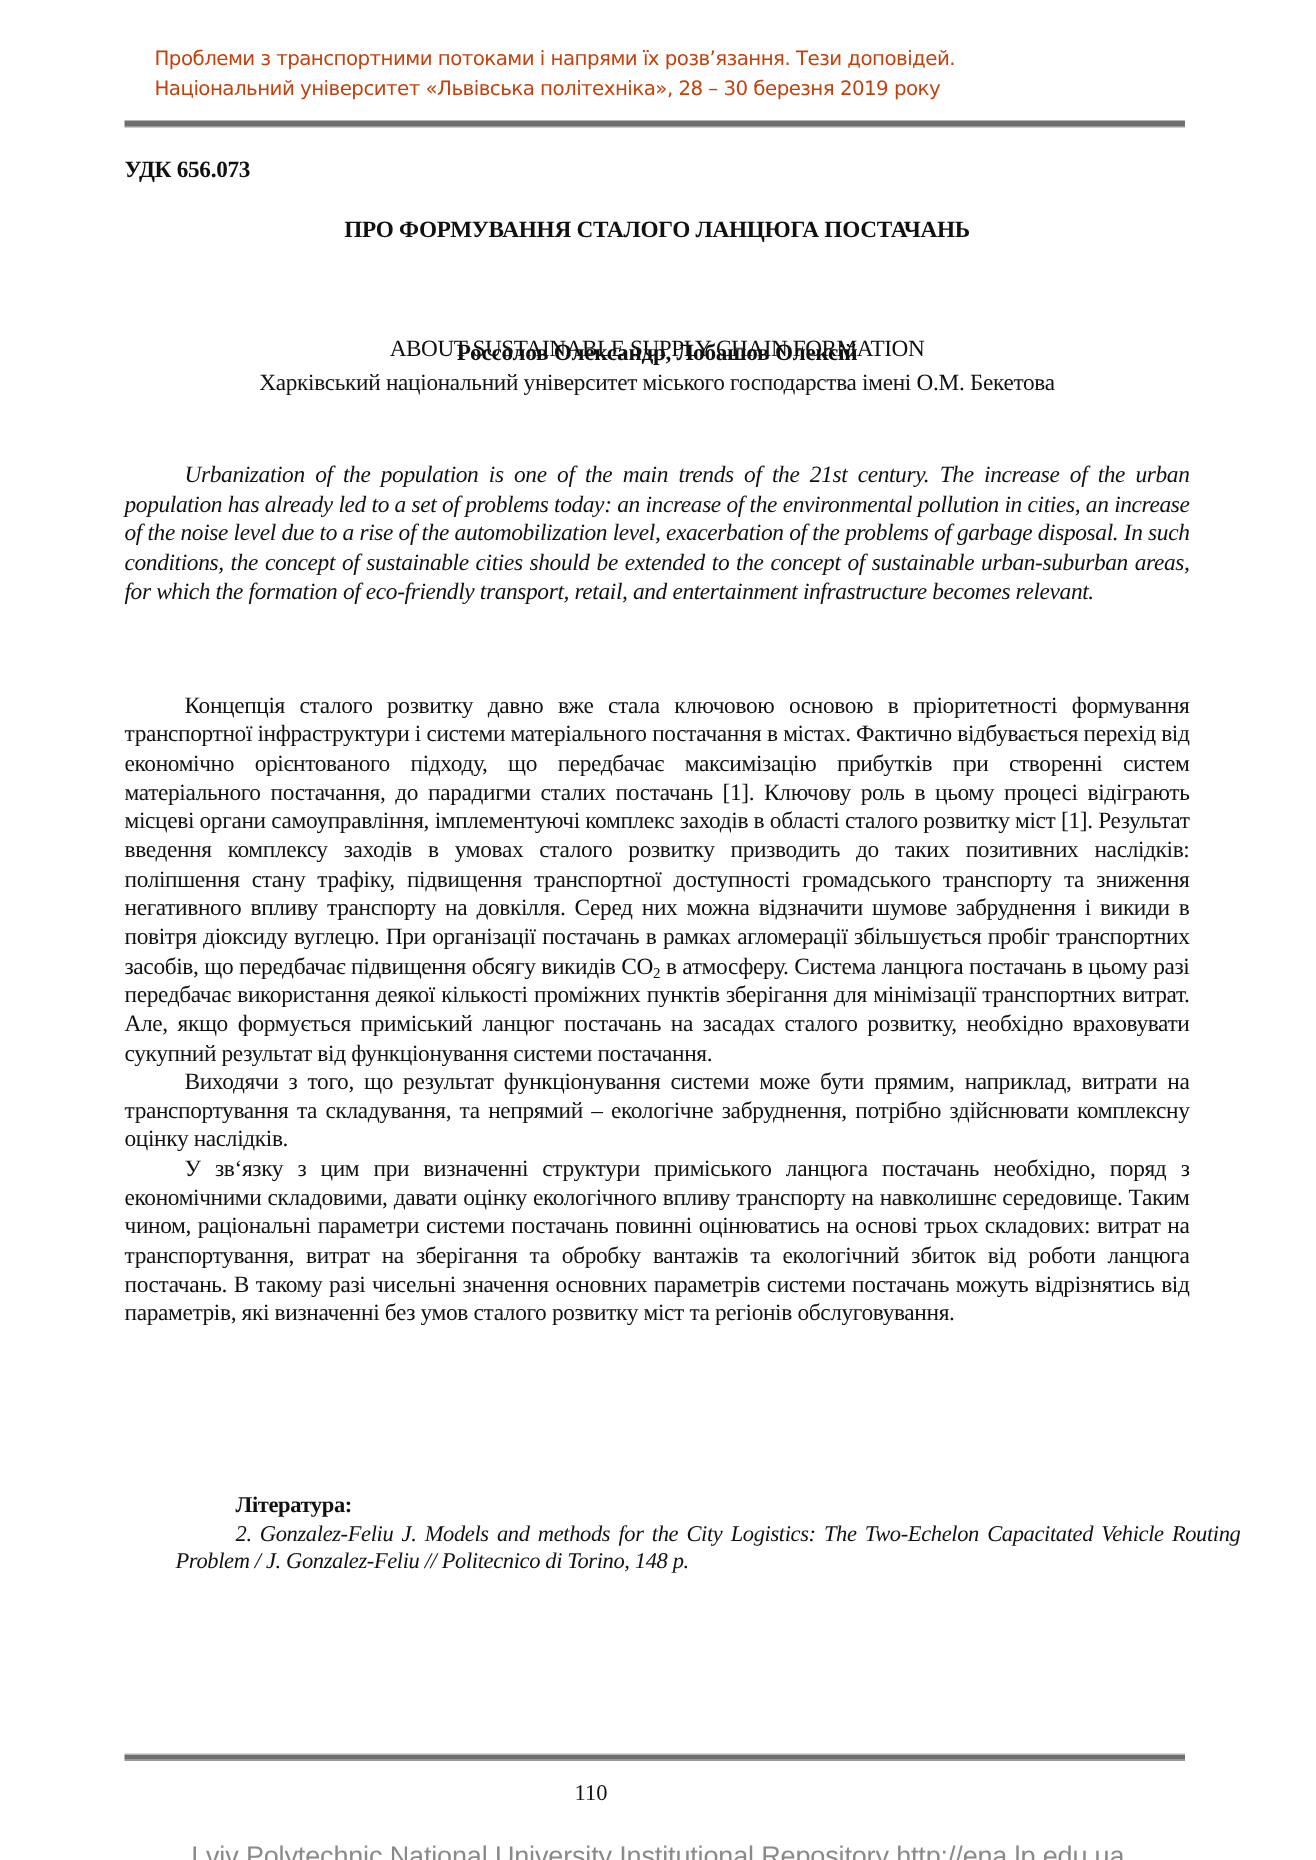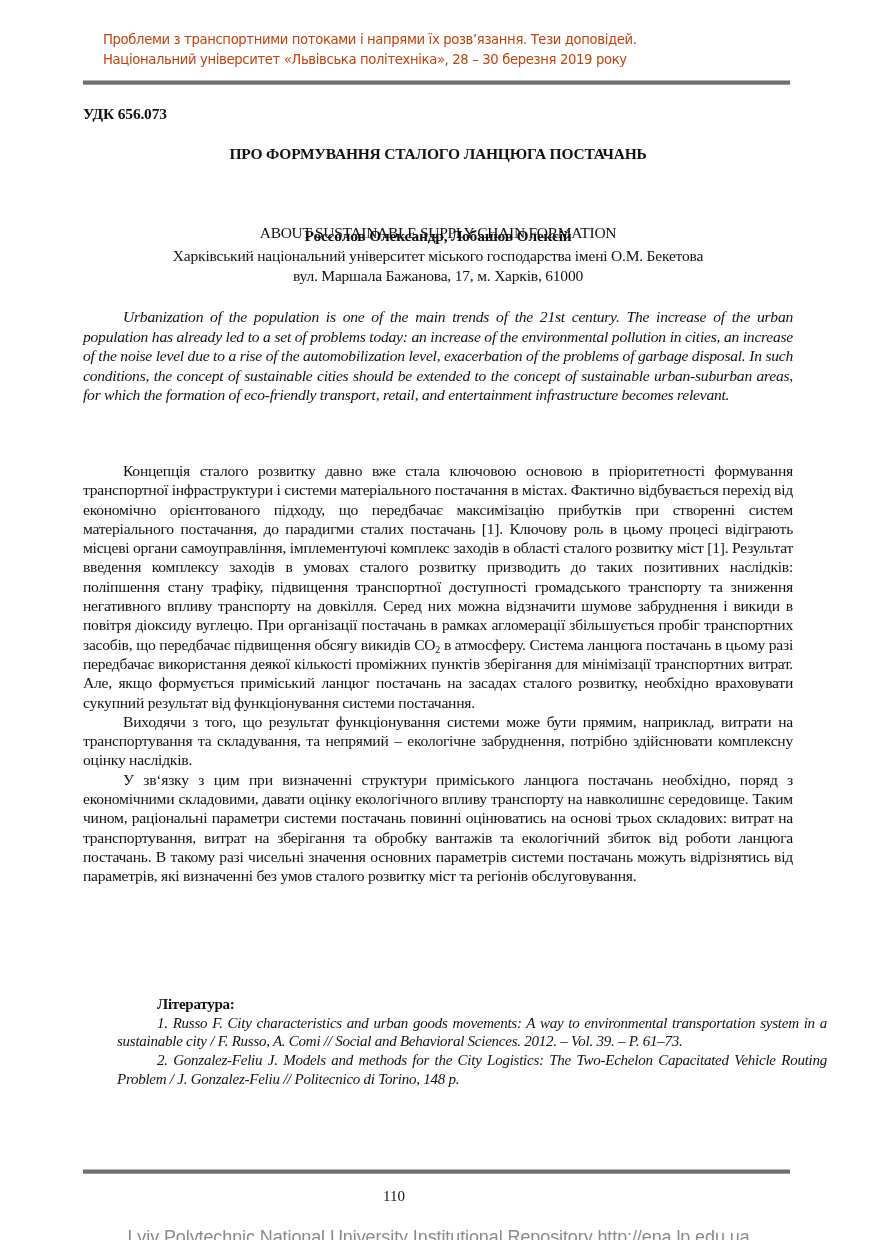--- a/index.html
+++ b/index.html
@@ -172,33 +172,31 @@
 <div class="udc serif">УДК 656.073</div>
 
 <div class="title-uk serif">ПРО ФОРМУВАННЯ СТАЛОГО ЛАНЦЮГА ПОСТАЧАНЬ</div>
 
 <div class="title-en serif">ABOUT SUSTAINABLE SUPPLY CHAIN FORMATION</div>
 
 <div class="authors serif">Россолов Олександр, Лобашов Олексій</div>
 
 <div class="affil serif">
   <div>Харківський національний університет міського господарства імені О.М. Бекетова</div>
-  <div>вул. Маршала Бажанова, 17, м. Харків, 61000</div>
 </div>
 
 <p class="abstract serif">Urbanization of the population is one of the main trends of the 21st century. The increase of the urban population has already led to a set of problems today: an increase of the environmental pollution in cities, an increase of the noise level due to a rise of the automobilization level, exacerbation of the problems of garbage disposal. In such conditions, the concept of sustainable cities should be extended to the concept of sustainable urban-suburban areas, for which the formation of eco-friendly transport, retail, and entertainment infrastructure becomes relevant.</p>
 
 <div class="body-text serif">
   <p><span>Концепція сталого розвитку давно вже стала ключовою основою в пріоритетності формування транспортної інфраструктури і системи матеріального постачання в містах. Фактично відбувається перехід від економічно орієнтованого підходу, що передбачає максимізацію прибутків при створенні систем матеріального постачання, до парадигми сталих постачань [1]. Ключову роль в цьому процесі відіграють місцеві органи самоуправління, імплементуючі комплекс заходів в області сталого розвитку міст [1]. Результат введення комплексу заходів в умовах сталого розвитку призводить до таких позитивних наслідків: поліпшення стану трафіку, підвищення транспортної доступності громадського транспорту та зниження негативного впливу транспорту на довкілля. Серед них можна відзначити шумове забруднення і викиди в повітря діоксиду вуглецю. При організації постачань в рамках агломерації збільшується пробіг транспортних засобів, що передбачає підвищення обсягу викидів CO</span><sub>2</sub><span> в атмосферу. Система ланцюга постачань в цьому разі передбачає використання деякої кількості проміжних пунктів зберігання для мінімізації транспортних витрат. Але, якщо формується приміський ланцюг постачань на засадах сталого розвитку, необхідно враховувати сукупний результат від функціонування системи постачання.</span></p>
   <p>Виходячи з того, що результат функціонування системи може бути прямим, наприклад, витрати на транспортування та складування, та непрямий – екологічне забруднення, потрібно здійснювати комплексну оцінку наслідків.</p>
   <p>У зв‘язку з цим при визначенні структури приміського ланцюга постачань необхідно, поряд з економічними складовими, давати оцінку екологічного впливу транспорту на навколишнє середовище. Таким чином, раціональні параметри системи постачань повинні оцінюватись на основі трьох складових: витрат на транспортування, витрат на зберігання та обробку вантажів та екологічний збиток від роботи ланцюга постачань. В такому разі чисельні значення основних параметрів системи постачань можуть відрізнятись від параметрів, які визначенні без умов сталого розвитку міст та регіонів обслуговування.</p>
 </div>
 
 <div class="refs serif">
   <p class="heading">Література:</p>
-  <p class="ref">1. Russo F. City characteristics and urban goods movements: A way to environmental transportation system in a sustainable city / F. Russo, A. Comi // Social and Behavioral Sciences. 2012. – Vol. 39. – P. 61–73.</p>
   <p class="ref">2. Gonzalez-Feliu J. Models and methods for the City Logistics: The Two-Echelon Capacitated Vehicle Routing Problem / J. Gonzalez-Feliu // Politecnico di Torino, 148 p.</p>
 </div>
 
 <div class="rule bottom"></div>
 
 <div class="repo-footer">Lviv Polytechnic National University Institutional Repository http://ena.lp.edu.ua</div>
 <div class="page-number">110</div>
 
 </body></html>

